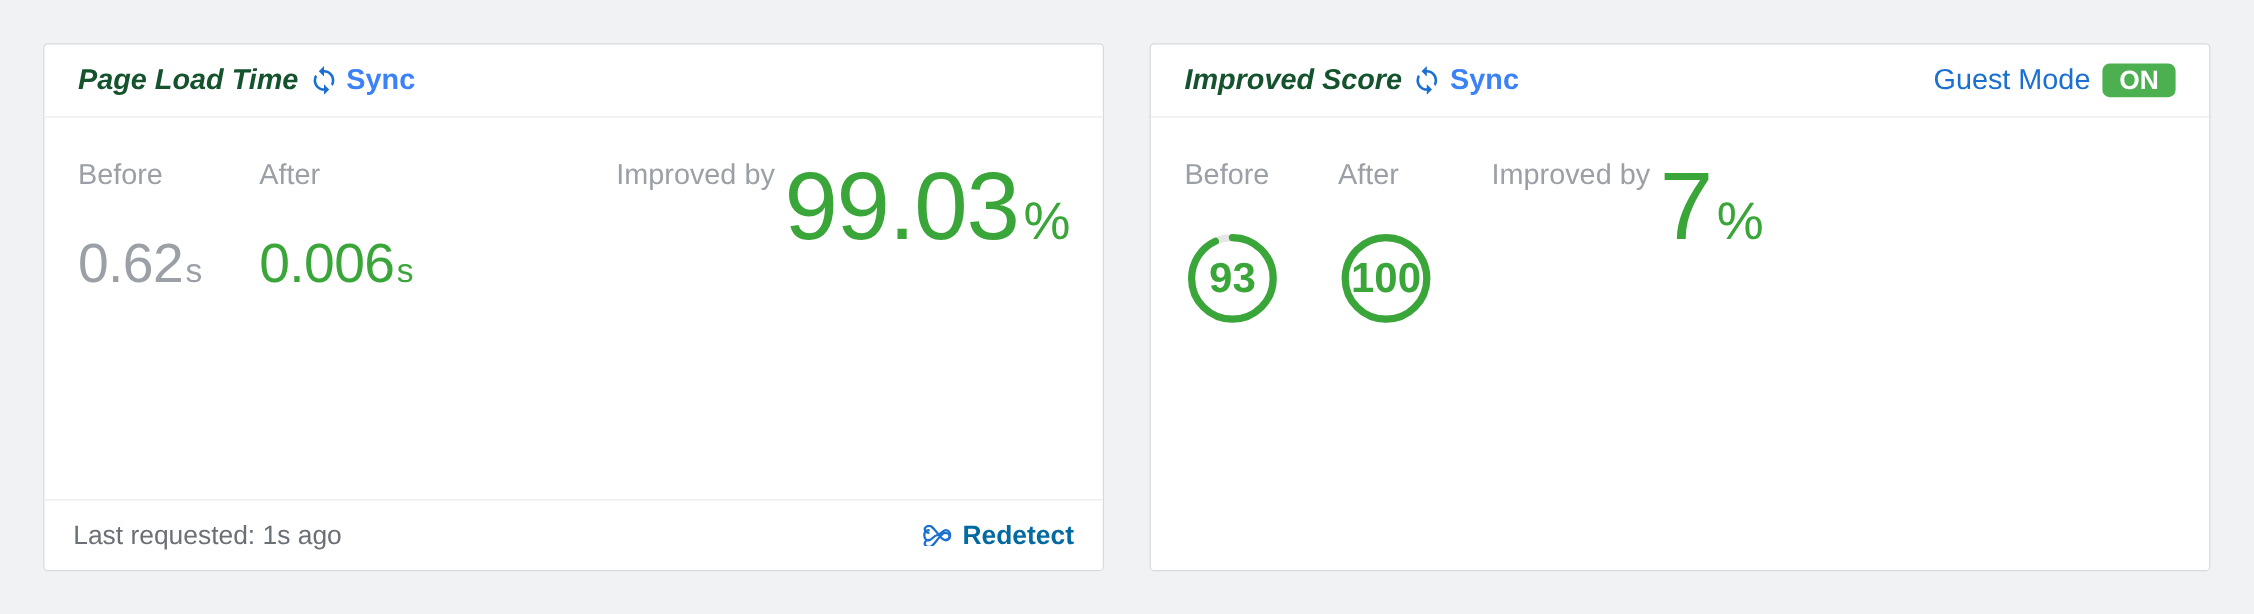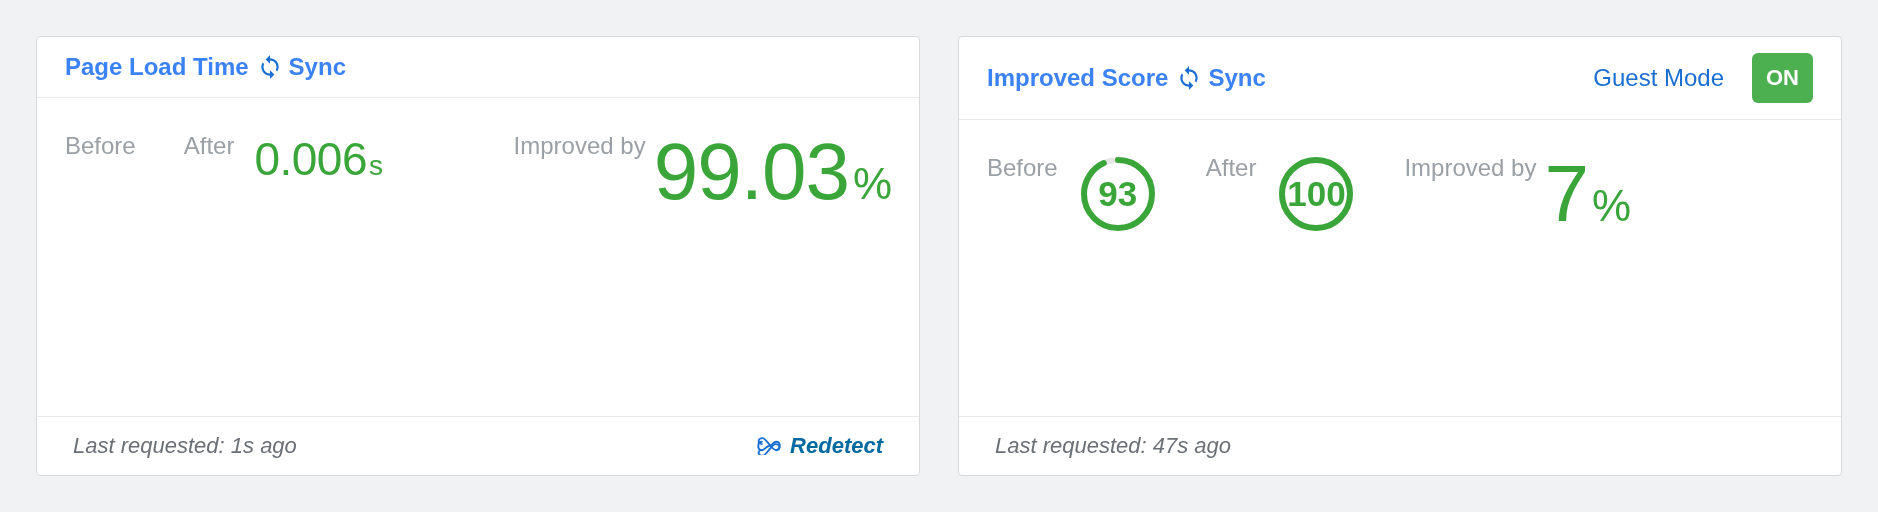--- a/index.html
+++ b/index.html
@@ -24,56 +24,57 @@
   .card-header {
     padding: 16px 28px;
     border-bottom: 1px solid #e8eaec;
     display: flex;
     align-items: center;
     gap: 8px;
     font-size: 24px;
   }
   .card-title {
     font-weight: 700;
-    color: #3b82f6;
+    color: #14532d;
+    font-style: italic;
   }
   .sync-link {
     color: #3b82f6;
     font-weight: 700;
     display: inline-flex;
     align-items: center;
     gap: 6px;
     cursor: pointer;
   }
   .sync-icon svg { display: block; width: 26px; height: 26px; }
   .header-spacer { flex: 1; }
   .guest-mode {
     color: #1a6fd1;
     font-weight: 500;
     font-size: 24px;
     display: flex;
-    align-items: center;
-    gap: 28px;
+    align-items: flex-start;
+    gap: 10px;
   }
   .badge-on {
     background: #4caf50;
     color: #fff;
     font-weight: 700;
-    padding: 12px 14px;
+    padding: 1px 14px;
     border-radius: 6px;
     font-size: 22px;
   }
   .card-body {
     flex: 1;
     padding: 34px 28px 20px 28px;
     display: flex;
     align-items: flex-start;
     gap: 48px;
   }
-  .metric-col { display: flex; flex-direction: row; gap: 20px; }
+  .metric-col { display: flex; flex-direction: column; gap: 32px; }
   .metric-label {
     color: #9aa0a6;
     font-size: 24px;
     font-weight: 400;
   }
   .metric-value-text {
     font-size: 46px;
     font-weight: 400;
     letter-spacing: -0.5px;
   }
@@ -105,26 +106,25 @@
     inset: 0;
     display: flex;
     align-items: center;
     justify-content: center;
     font-size: 35px;
     font-weight: 700;
     color: #3aa63a;
   }
   .card-footer {
     border-top: 1px solid #e8eaec;
-    padding: 16px 36px;
+    padding: 16px 24px;
     display: flex;
     align-items: center;
     font-size: 22px;
     color: #6b6f76;
-    font-style: italic;
   }
   .footer-spacer { flex: 1; }
   .redetect-link {
     color: #0369a1;
     font-weight: 600;
     display: flex;
     align-items: center;
     gap: 8px;
     cursor: pointer;
   }
@@ -142,20 +142,23 @@
             <path fill="#1a6fd1" d="M12 4V1L8 5l4 4V6c3.31 0 6 2.69 6 6 0 1.01-.25 1.97-.7 2.8l1.46 1.46A7.93 7.93 0 0020 12c0-4.42-3.58-8-8-8zm0 14c-3.31 0-6-2.69-6-6 0-1.01.25-1.97.7-2.8L5.24 7.74A7.93 7.93 0 004 12c0 4.42 3.58 8 8 8v3l4-4-4-4v3z"></path>
           </svg>
       </span>
       <span>Sync</span>
     </span>
   </div>
 
   <div class="card-body">
     <div class="metric-col">
       <div class="metric-label">Before</div>
+      <div class="metric-value-text muted">
+        <span>0.62</span><span class="unit">s</span>
+      </div>
     </div>
     <div class="metric-col">
       <div class="metric-label">After</div>
       <div class="metric-value-text green">
         <span>0.006</span><span class="unit">s</span>
       </div>
     </div>
     <div class="improved-col">
       <div class="metric-label">Improved by</div>
       <div class="improved-value">
@@ -221,18 +224,13 @@
       </div>
     </div>
     <div class="improved-col left-align">
       <div class="metric-label">Improved by</div>
       <div class="improved-value">
         <span>7</span><span class="unit">%</span>
       </div>
     </div>
   </div>
 
-  <div class="card-footer">
-    <span>
-      <span>Last requested: </span><span>47s ago</span>
-    </span>
-  </div>
 </div>
 
 </body></html>

